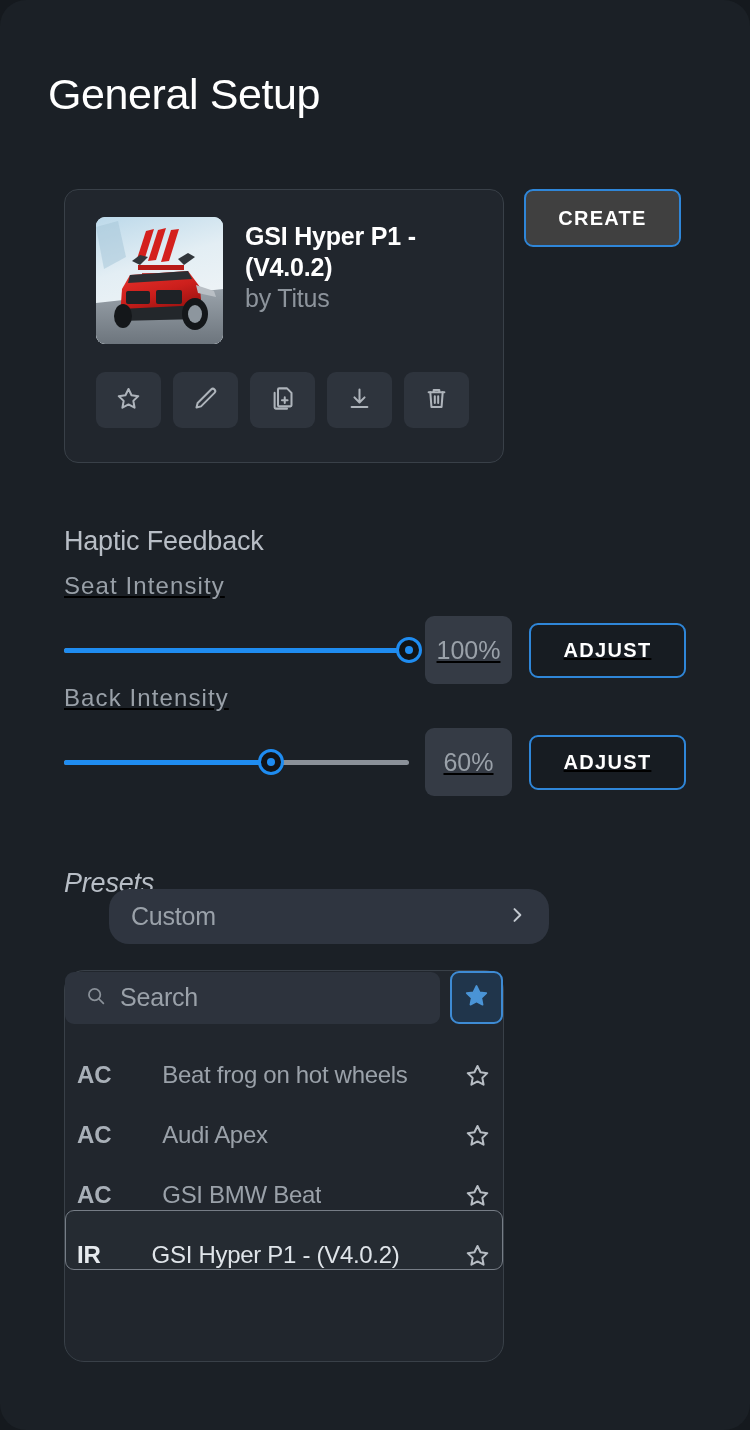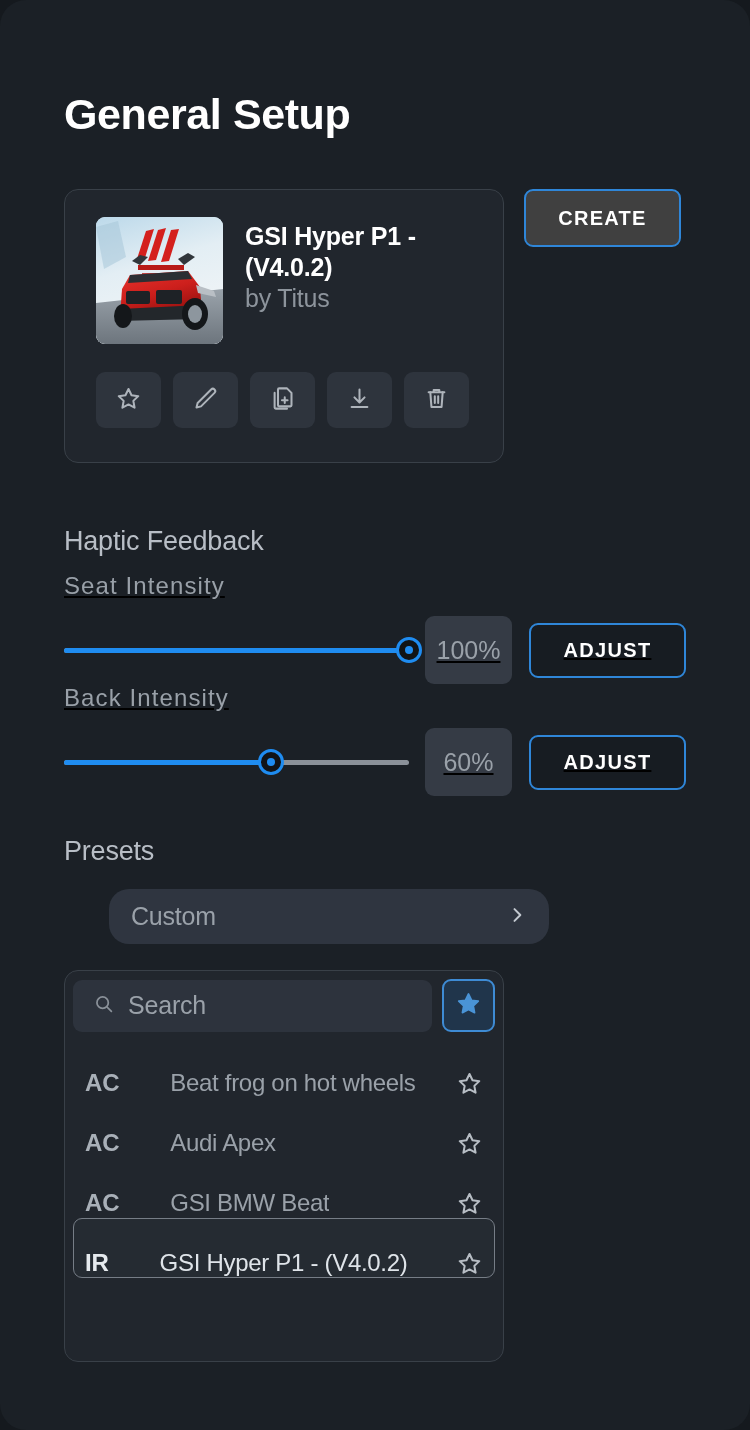--- a/index.html
+++ b/index.html
@@ -17,26 +17,25 @@
     left: 0; top: 0;
     width: 750px; height: 1430px;
     background: #1b2026;
     border-radius: 26px;
     overflow: hidden;
   }
 
   
   .page-title {
     position: absolute;
-    left: 64px; top: 70px;
+    left: 48px; top: 70px;
     font-size: 43px;
-    font-weight: bold;
+    font-weight: normal;
     color: #ffffff;
     letter-spacing: -0.4px;
-    margin-top: 20px;
   }
 
   
   .profile-card {
     position: absolute;
     left: 64px; top: 189px;
     width: 440px; height: 274px;
     background: #21262d;
     border: 1.5px solid #394048;
     border-radius: 14px;
@@ -90,21 +89,21 @@
     cursor: pointer;
     font-family: "Liberation Sans", sans-serif;
   }
 
   
   .section-heading {
     position: absolute; left: 64px;
     font-size: 27px; color: #b8bec6; letter-spacing: -0.2px;
   }
   #haptic-heading { top: 526px; }
-  #presets-heading { top: 836px; }
+  #presets-heading { top: 868px; font-style: italic; }
 
   
   .slider-block { position: absolute; left: 64px; width: 622px; text-decoration: underline; }
   #seat-block { top: 572px; }
   #back-block { top: 684px; }
 
   .slider-label {
     font-size: 24px; color: #99a0a8; letter-spacing: 1.1px;
     margin-bottom: 16px;
   }
@@ -166,22 +165,22 @@
   .chevron { margin-left: auto; margin-right: 22px; }
   .chevron svg { width: 20px; height: 20px; stroke: #c3c9d0;
     stroke-width: 2.4; fill: none; stroke-linecap: round; stroke-linejoin: round; }
 
   
   .list-panel {
     position: absolute; left: 64px; top: 970px;
     width: 440px; height: 392px;
     background: #21262d;
     border: 1.5px solid #394048;
-    border-radius: 14px;
-    padding: 8px;
+    border-radius: 20px;
+    padding: 0;
   }
 
   .search-row { display: flex; align-items: center; gap: 10px; }
   .search-field {
     flex: 1; height: 52px;
     background: #2d333d; border: none; border-radius: 9px;
     display: flex; align-items: center; padding-left: 20px;
     cursor: text;
   }
   .search-field svg { width: 21px; height: 21px; stroke: #8a9199;

